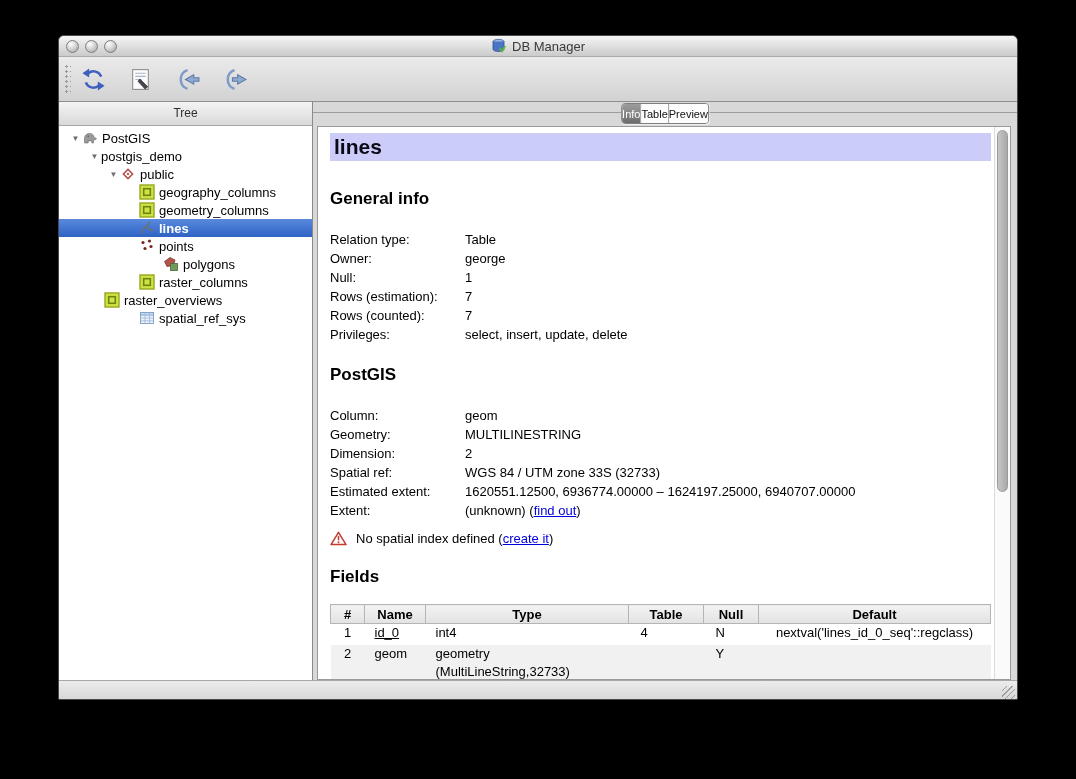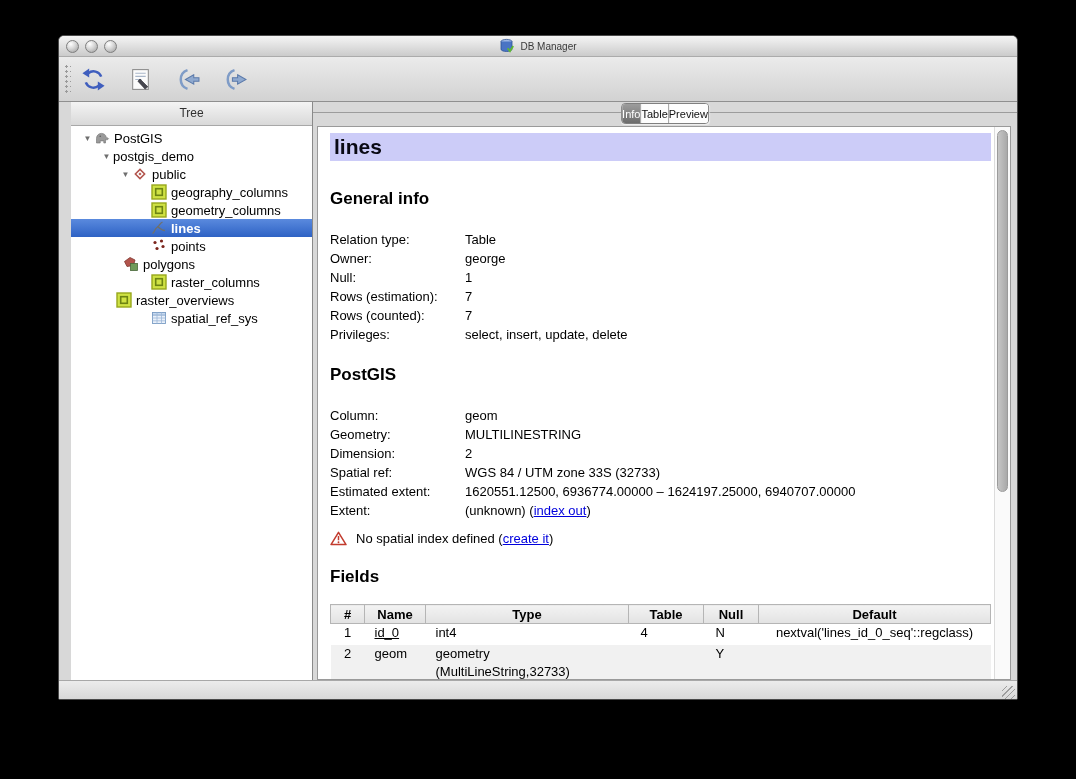--- a/index.html
+++ b/index.html
@@ -9,33 +9,33 @@
             background:#d8d8d8; border:1px solid #4a4a4a; border-radius:6px 6px 2px 2px;
             overflow:hidden; box-shadow:0 8px 24px rgba(0,0,0,.55); }
   
   .titlebar { height:21px; background:linear-gradient(#f5f5f5,#cbcbcb);
               border-bottom:1px solid #ababab; position:relative; }
   .lights { position:absolute; left:7px; top:4px; display:flex; gap:6px; }
   .light { width:13px; height:13px; border-radius:50%;
            background:radial-gradient(circle at 35% 28%, #ffffff 0%, #d6d6d6 45%, #9b9b9b 100%);
            border:1px solid #7e7e7e; }
   .title { height:100%; display:flex; align-items:center; justify-content:center; gap:5px;
-           font-size:10px; color:#3a3a3a; }
+           font-size:13px; color:#3a3a3a; }
   .appicon svg { width:16px; height:16px; display:block; }
   
   .toolbar { height:45px; background:linear-gradient(#ebebeb,#d2d2d2);
              border-bottom:1px solid #8f8f8f; display:flex; align-items:center; }
   .tb-handle { width:7px; height:30px; margin:0 7px 0 5px;
                background-image:radial-gradient(circle,#9a9a9a 1px,transparent 1.4px);
                background-size:5px 5px; }
   .tb-btn { width:30px; height:30px; display:flex; align-items:center; justify-content:center; }
   .tb-btn svg { width:25px; height:25px; display:block; }
   .tb-btn + .tb-btn { margin-left:17px; }
   
-  .main { display:flex; height:578px;margin-left:12px; }
+  .main { display:flex; height:578px; }
   .left-panel { width:256px; border-right:1px solid #8a8a8a; display:flex; flex-direction:column;
                 background:#fff; }
   .panel-header { height:24px; background:linear-gradient(#f4f4f4,#d9d9d9);
                   border-bottom:1px solid #a8a8a8; text-align:center; font-size:12px;
                   color:#303030; line-height:23px; }
   .tree { flex:1; background:#fff; padding-top:3px; overflow:hidden; font-size:13px; }
   .tree-row { height:18px; display:flex; align-items:center; white-space:nowrap; }
   .tree-row.selected { background:linear-gradient(#5a8ade,#2e62c4); color:#fff; font-weight:bold; }
   .arrow { width:13px; font-size:8px; color:#6e6e6e; text-align:center; flex:0 0 13px; }
   .arrow-spacer { flex:0 0 13px; }
@@ -215,21 +215,21 @@
             <span class="tree-icon">
               <svg viewBox="0 0 16 16" fill="#7b241c">
                 <circle cx="4" cy="4.5" r="1.6"></circle>
                 <circle cx="10.5" cy="3" r="1.6"></circle>
                 <circle cx="6" cy="10.5" r="1.6"></circle>
                 <circle cx="12" cy="8.5" r="1.6"></circle>
               </svg>
             </span>
             <span>points</span>
           </div>
-          <div class="tree-row" style="padding-left: 39px;">
+          <div class="tree-row" style="padding-left: 91px;">
             <span class="arrow-spacer"></span>
             <span class="tree-icon">
               <svg viewBox="0 0 16 16">
                 <path d="M1.5 5.5 L7 1.5 L12 4 L10.5 9.5 L4 10.5 Z" fill="#b2544c" stroke="#80362e" stroke-width="0.8"></path>
                 <rect x="7.5" y="7.5" width="7" height="7" fill="#6f9a59" stroke="#49683a" stroke-width="0.8"></rect>
               </svg>
             </span>
             <span>polygons</span>
           </div>
           <div class="tree-row" style="padding-left: 67px;">
@@ -291,21 +291,21 @@
               <div class="info-row"><span class="info-label">Rows (counted):</span><span class="info-value">7</span></div>
               <div class="info-row"><span class="info-label">Privileges:</span><span class="info-value">select, insert, update, delete</span></div>
             </div>
           <h2>PostGIS</h2>
           <div class="rows" id="postgis-rows">
               <div class="info-row"><span class="info-label">Column:</span><span class="info-value">geom</span></div>
               <div class="info-row"><span class="info-label">Geometry:</span><span class="info-value">MULTILINESTRING</span></div>
               <div class="info-row"><span class="info-label">Dimension:</span><span class="info-value">2</span></div>
               <div class="info-row"><span class="info-label">Spatial ref:</span><span class="info-value">WGS 84 / UTM zone 33S (32733)</span></div>
               <div class="info-row"><span class="info-label">Estimated extent:</span><span class="info-value">1620551.12500, 6936774.00000 – 1624197.25000, 6940707.00000</span></div>
-              <div class="info-row"><span class="info-label">Extent:</span><span class="info-value">(unknown) (<a class="link">index out</a>)</span></div>
+              <div class="info-row"><span class="info-label">Extent:</span><span class="info-value">(unknown) (<a class="link">find out</a>)</span></div>
             </div>
           <div class="warning">
             <svg viewBox="0 0 18 16">
                 <path d="M9 1.5 L17 14.5 H1 Z" fill="#fff" stroke="#c23b2e" stroke-width="1.6" stroke-linejoin="round"></path>
                 <rect x="8.2" y="5.3" width="1.6" height="4.6" fill="#c23b2e"></rect>
                 <circle cx="9" cy="12" r="1" fill="#c23b2e"></circle>
               </svg>
             <span><span>No spatial index defined (</span><a class="link">create it</a><span>)</span></span>
           </div>
           <h2>Fields</h2>

